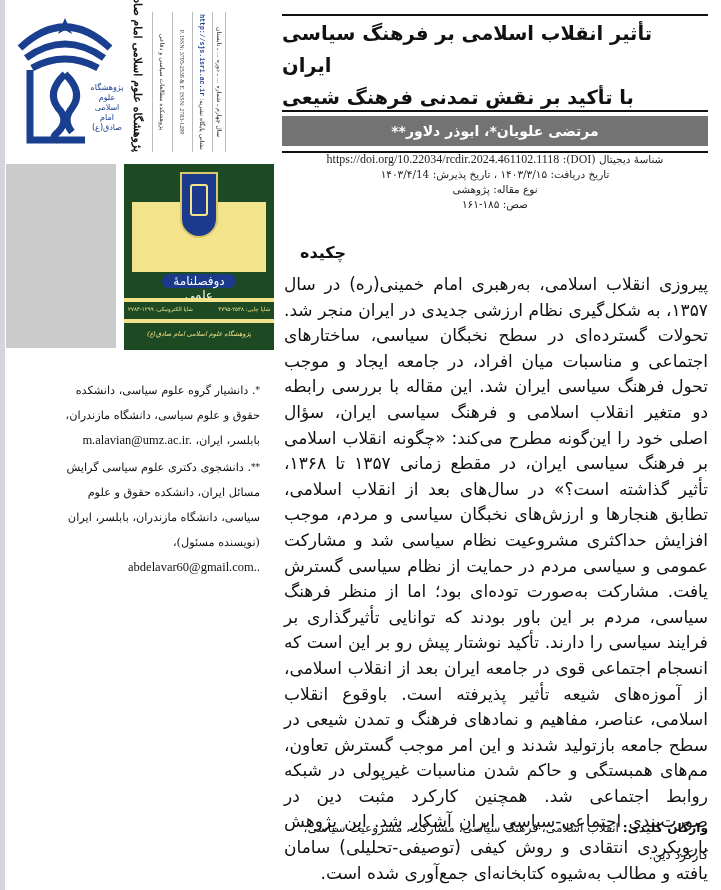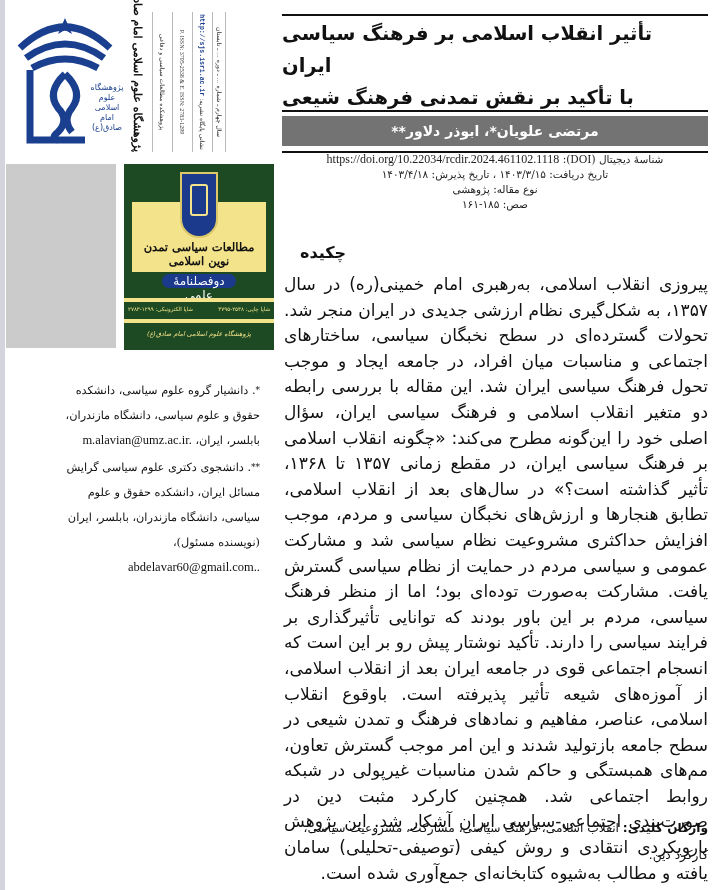--- a/index.html
+++ b/index.html
@@ -109,21 +109,20 @@
   <div class="vcol c5">
     <div class="rot">سال چهارم ـ شماره ... ـ دوره ... ـ تابستان</div>
   </div>
 </div>
 
 <div class="cover">
   <div class="cover-yellow"></div>
   <div class="cover-shield">
     <div class="cover-shield-inner"></div>
   </div>
-  <div class="cover-title">مطالعات سیاسی تمدن نوین اسلامی</div>
   <div class="cover-pill">دوفصلنامهٔ علمی</div>
   <div class="cover-band1"></div>
   <div class="cover-issn">
     <span>شاپا چاپی: ۲۵۳۸-۳۷۹۵</span>
     <span>شاپا الکترونیکی: ۱۲۹۹-۲۷۸۳</span>
   </div>
   <div class="cover-band2"></div>
   <div class="cover-pub">پژوهشگاه علوم اسلامی امام صادق(ع)</div>
 </div>
 
@@ -143,21 +142,21 @@
 <div class="meta">
   <div>
     <span>شناسهٔ دیجیتال (DOI):</span>
     <span class="doi">https://doi.org/10.22034/rcdir.2024.461102.1118</span>
   </div>
   <div>
     <span>تاریخ دریافت:</span>
     <span>۱۴۰۳/۳/۱۵</span>
     <span>،</span>
     <span>تاریخ پذیرش:</span>
-    <span>۱۴۰۳/۴/۱۸</span>
+    <span>۱۴۰۳/۴/14</span>
   </div>
   <div>
     <span>نوع مقاله:</span>
     <span>پژوهشی</span>
   </div>
   <div>
     <span>صص:</span>
     <span>۱۸۵-۱۶۱</span>
   </div>
 </div>

